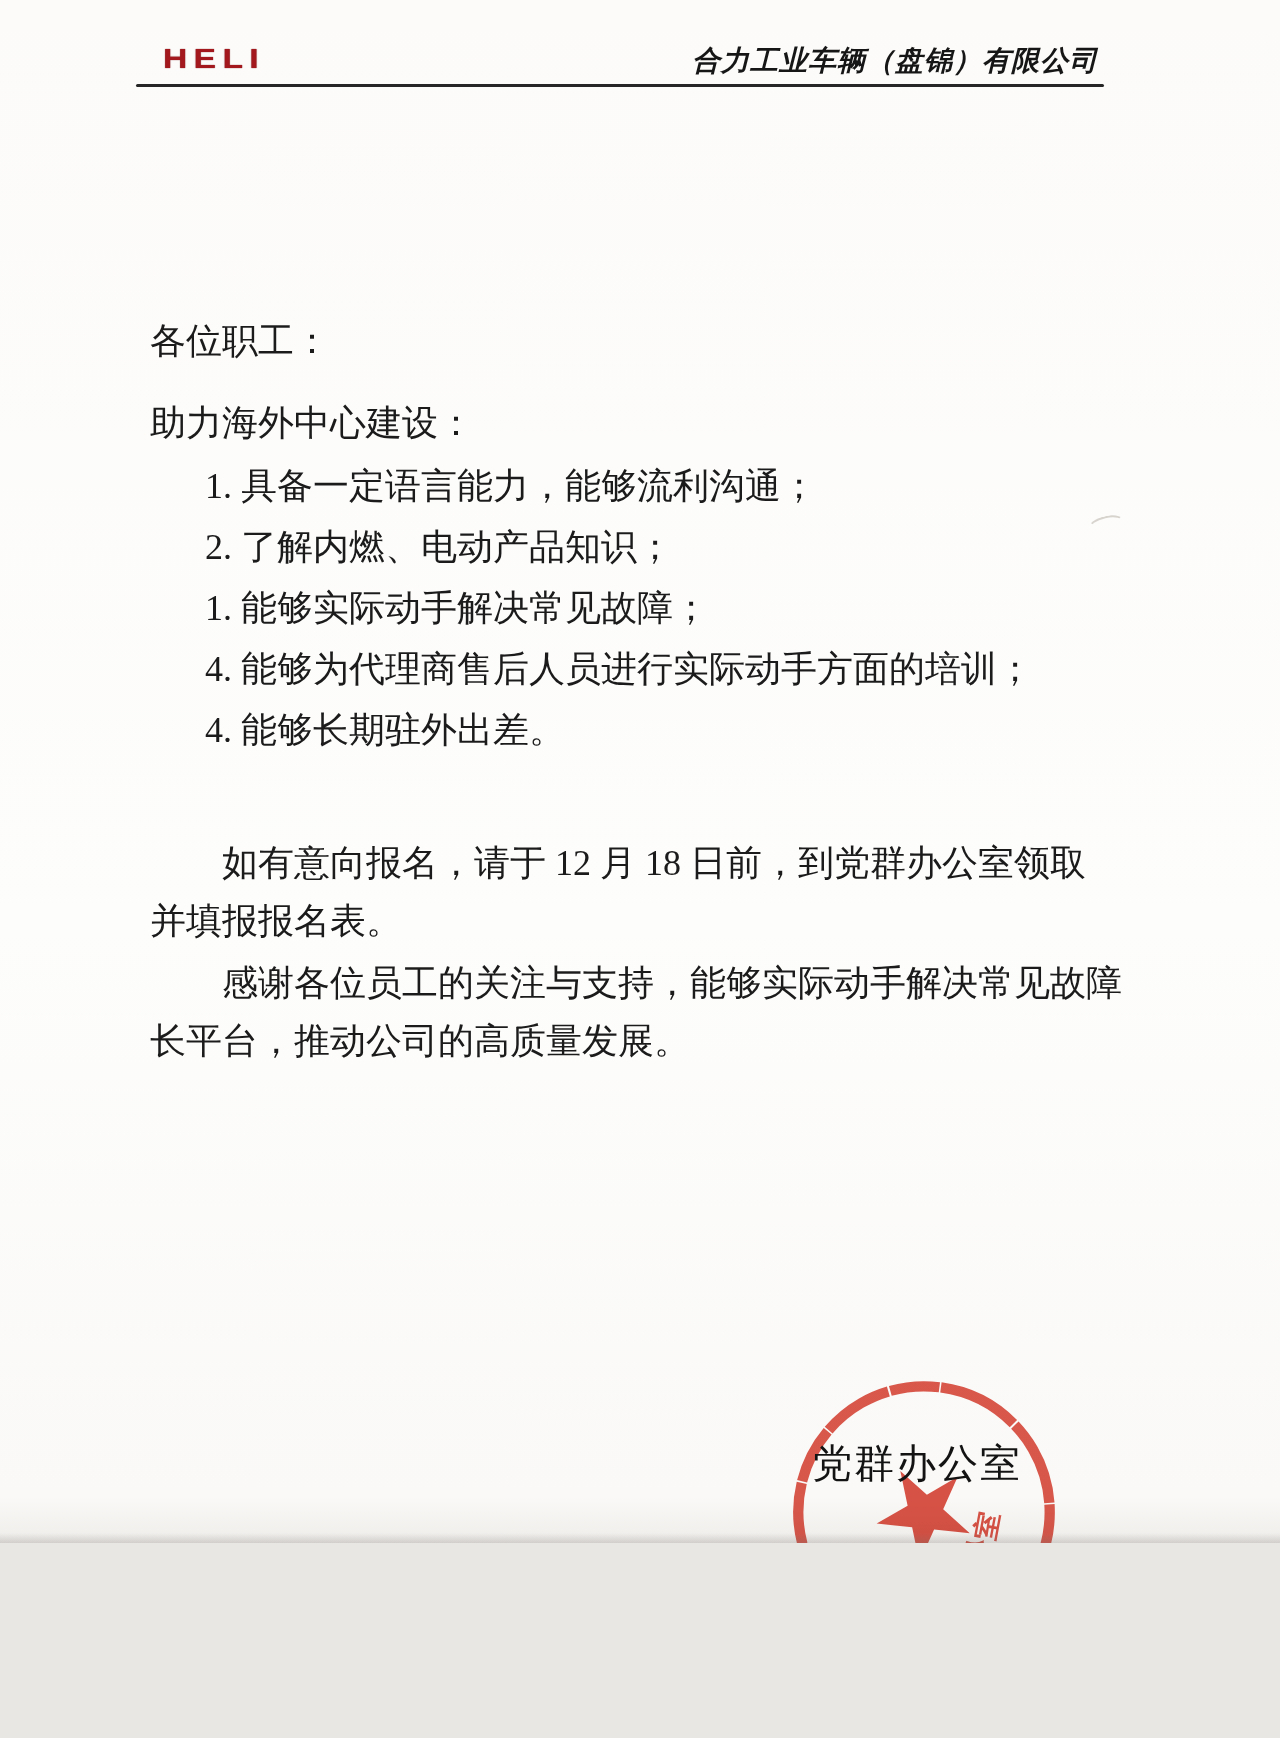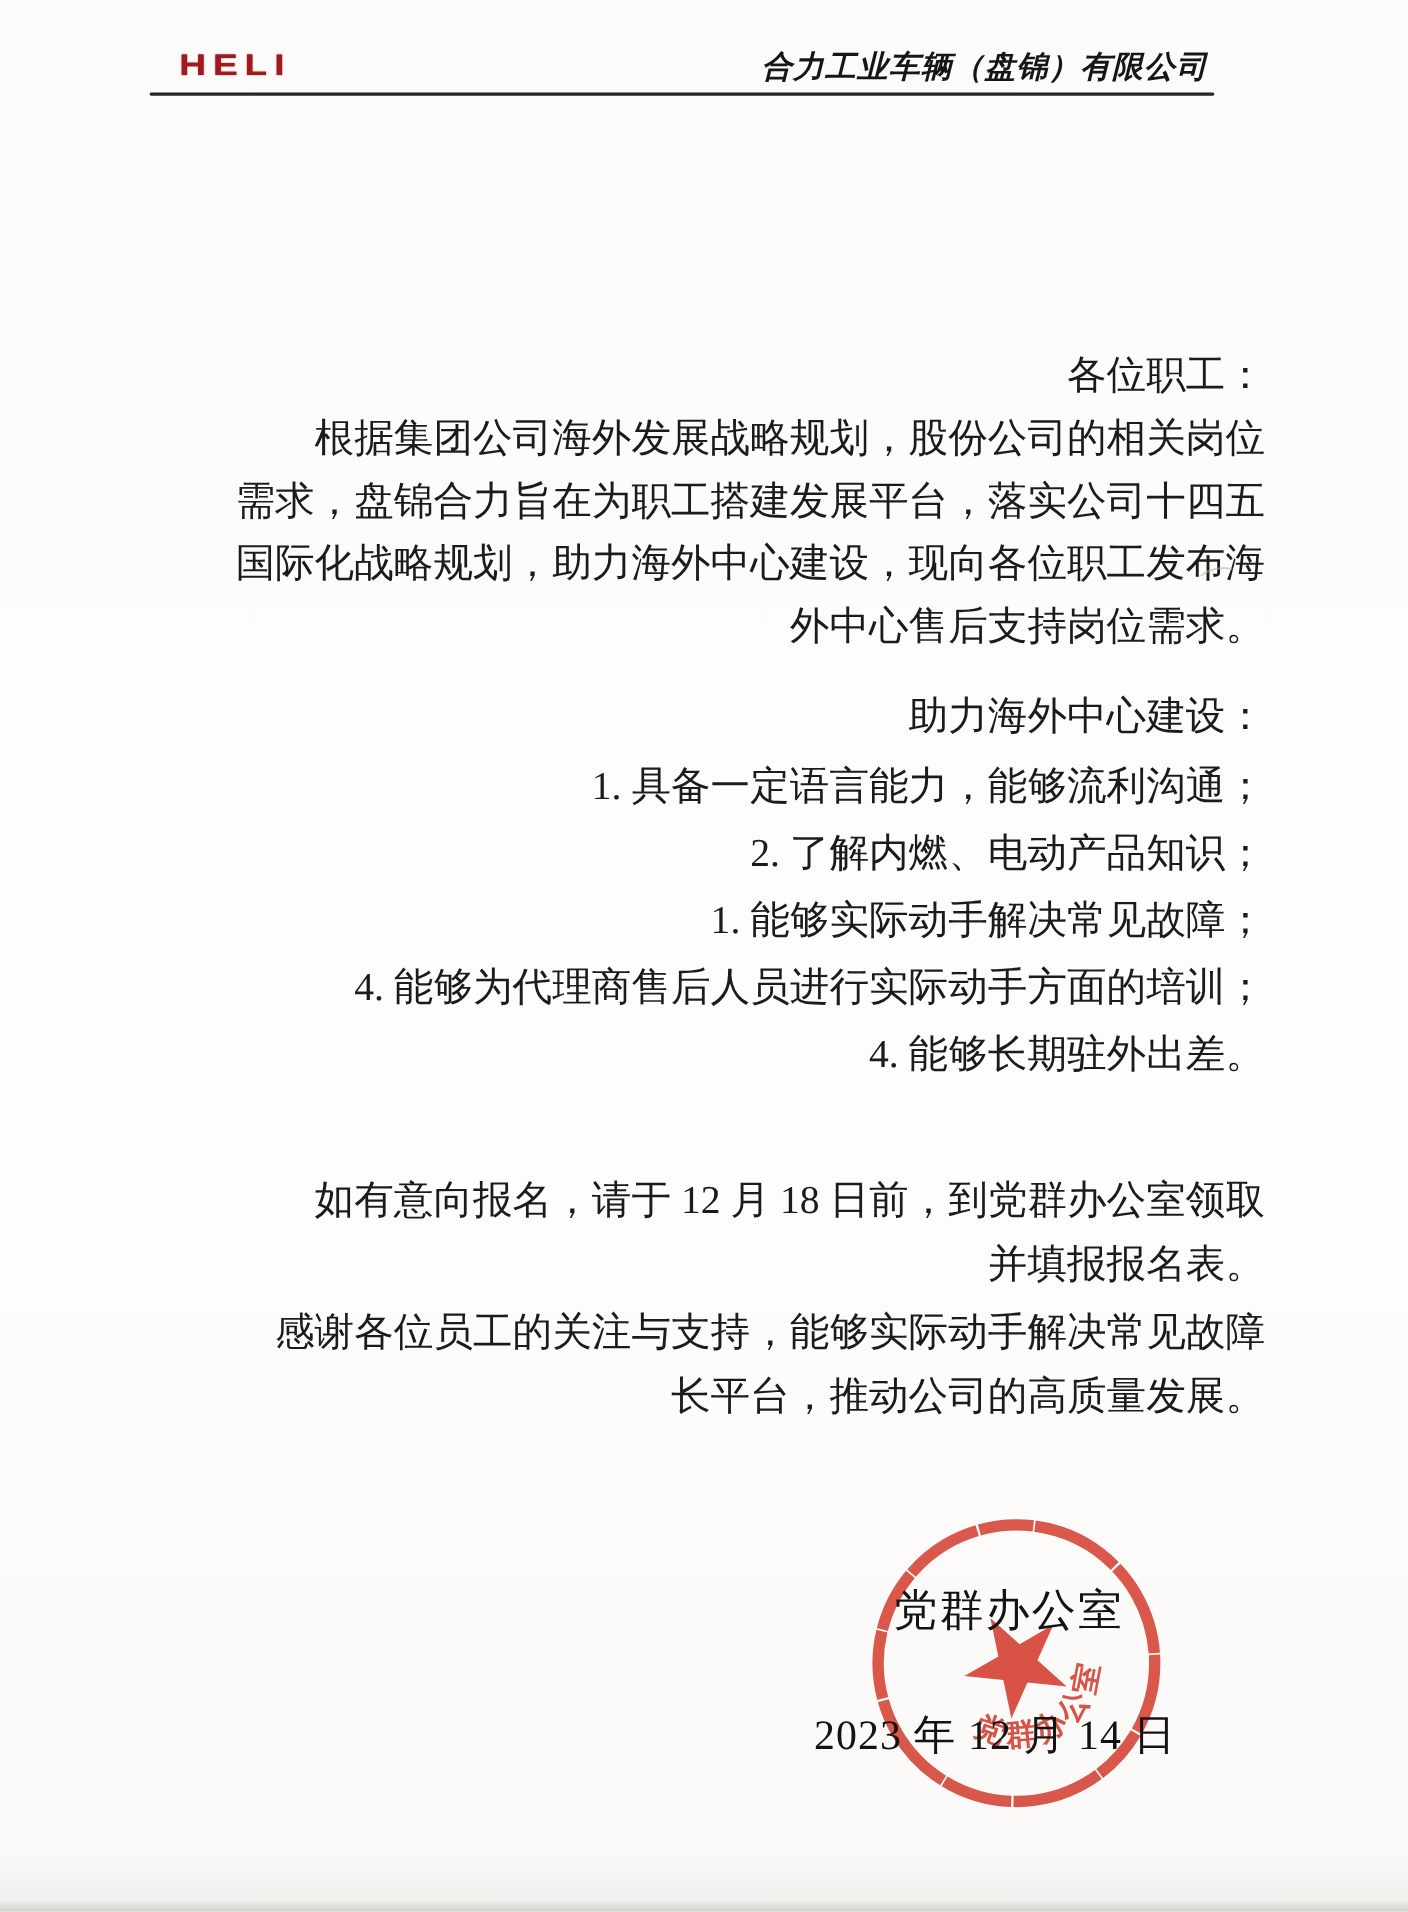--- a/index.html
+++ b/index.html
@@ -2,21 +2,21 @@
 <html><head>
 <meta charset="utf-8">
 <style>
   html,body{margin:0;padding:0;}
   body{
     width:1280px;height:1738px;
     background:#e9e7e4;
     font-family:"Liberation Serif","DejaVu Serif",serif;
   }
   .page{
-    position:relative;width:1280px;height:1738px;overflow:hidden;
+    position:relative;width:1280px;height:1543px;overflow:hidden;
     background:linear-gradient(180deg,#fcfbfa 0%,#fdfdfc 60%,#faf9f7 97%,#efedea 100%);
     color:#1c1c1c;
   }
   
   .logo{
     position:absolute;left:163px;top:44px;
     font-family:"Liberation Sans","DejaVu Sans",sans-serif;
     font-weight:900;font-size:27px;letter-spacing:5px;
     color:#a3181d;text-shadow:0 0 1px #6d0d10;
     transform:scaleX(1.25);transform-origin:left center;
@@ -36,21 +36,21 @@
     position:absolute;left:140px;top:166px;width:990px;
     text-align:center;font-size:52px;font-weight:bold;
     letter-spacing:2px;color:#131313;
     font-family:"Liberation Sans","DejaVu Sans",sans-serif;
   }
   
   .body{
     position:absolute;left:150px;top:312px;width:1000px;
     font-size:36px;line-height:58px;color:#1b1b1b;
   }
-  .line{white-space:nowrap;text-align:right;}
+  .line{white-space:nowrap;}
   .para1 .line{line-height:57px;}
   .indent-first .line:first-child{text-indent:72px;}
   .req-label{margin-top:24px;}
   .reqs{margin-top:4px;padding-left:55px;}
   .reqs .line{line-height:61px;}
   .para2{margin-top:73px;}
   .para3{margin-top:4px;}
   
   .pencil-mark{
     position:absolute;left:1088px;top:516px;width:34px;height:15px;
@@ -81,26 +81,20 @@
 <div class="page">
 
   <div class="logo">HELI</div>
   <div class="company">合力工业车辆（盘锦）有限公司</div>
   <div class="rule"></div>
 
 
   <div class="body">
     <div class="line">各位职工：</div>
 
-    <div class="para1 indent-first">
-        <div class="line">根据集团公司海外发展战略规划，股份公司的相关岗位</div>
-        <div class="line">需求，盘锦合力旨在为职工搭建发展平台，落实公司十四五</div>
-        <div class="line">国际化战略规划，助力海外中心建设，现向各位职工发布海</div>
-        <div class="line">外中心售后支持岗位需求。</div>
-      </div>
 
     <div class="line req-label">助力海外中心建设：</div>
 
     <div class="reqs">
         <div class="line">1. 具备一定语言能力，能够流利沟通；</div>
         <div class="line">2. 了解内燃、电动产品知识；</div>
         <div class="line">1. 能够实际动手解决常见故障；</div>
         <div class="line">4. 能够为代理商售后人员进行实际动手方面的培训；</div>
         <div class="line">4. 能够长期驻外出差。</div>
       </div>

